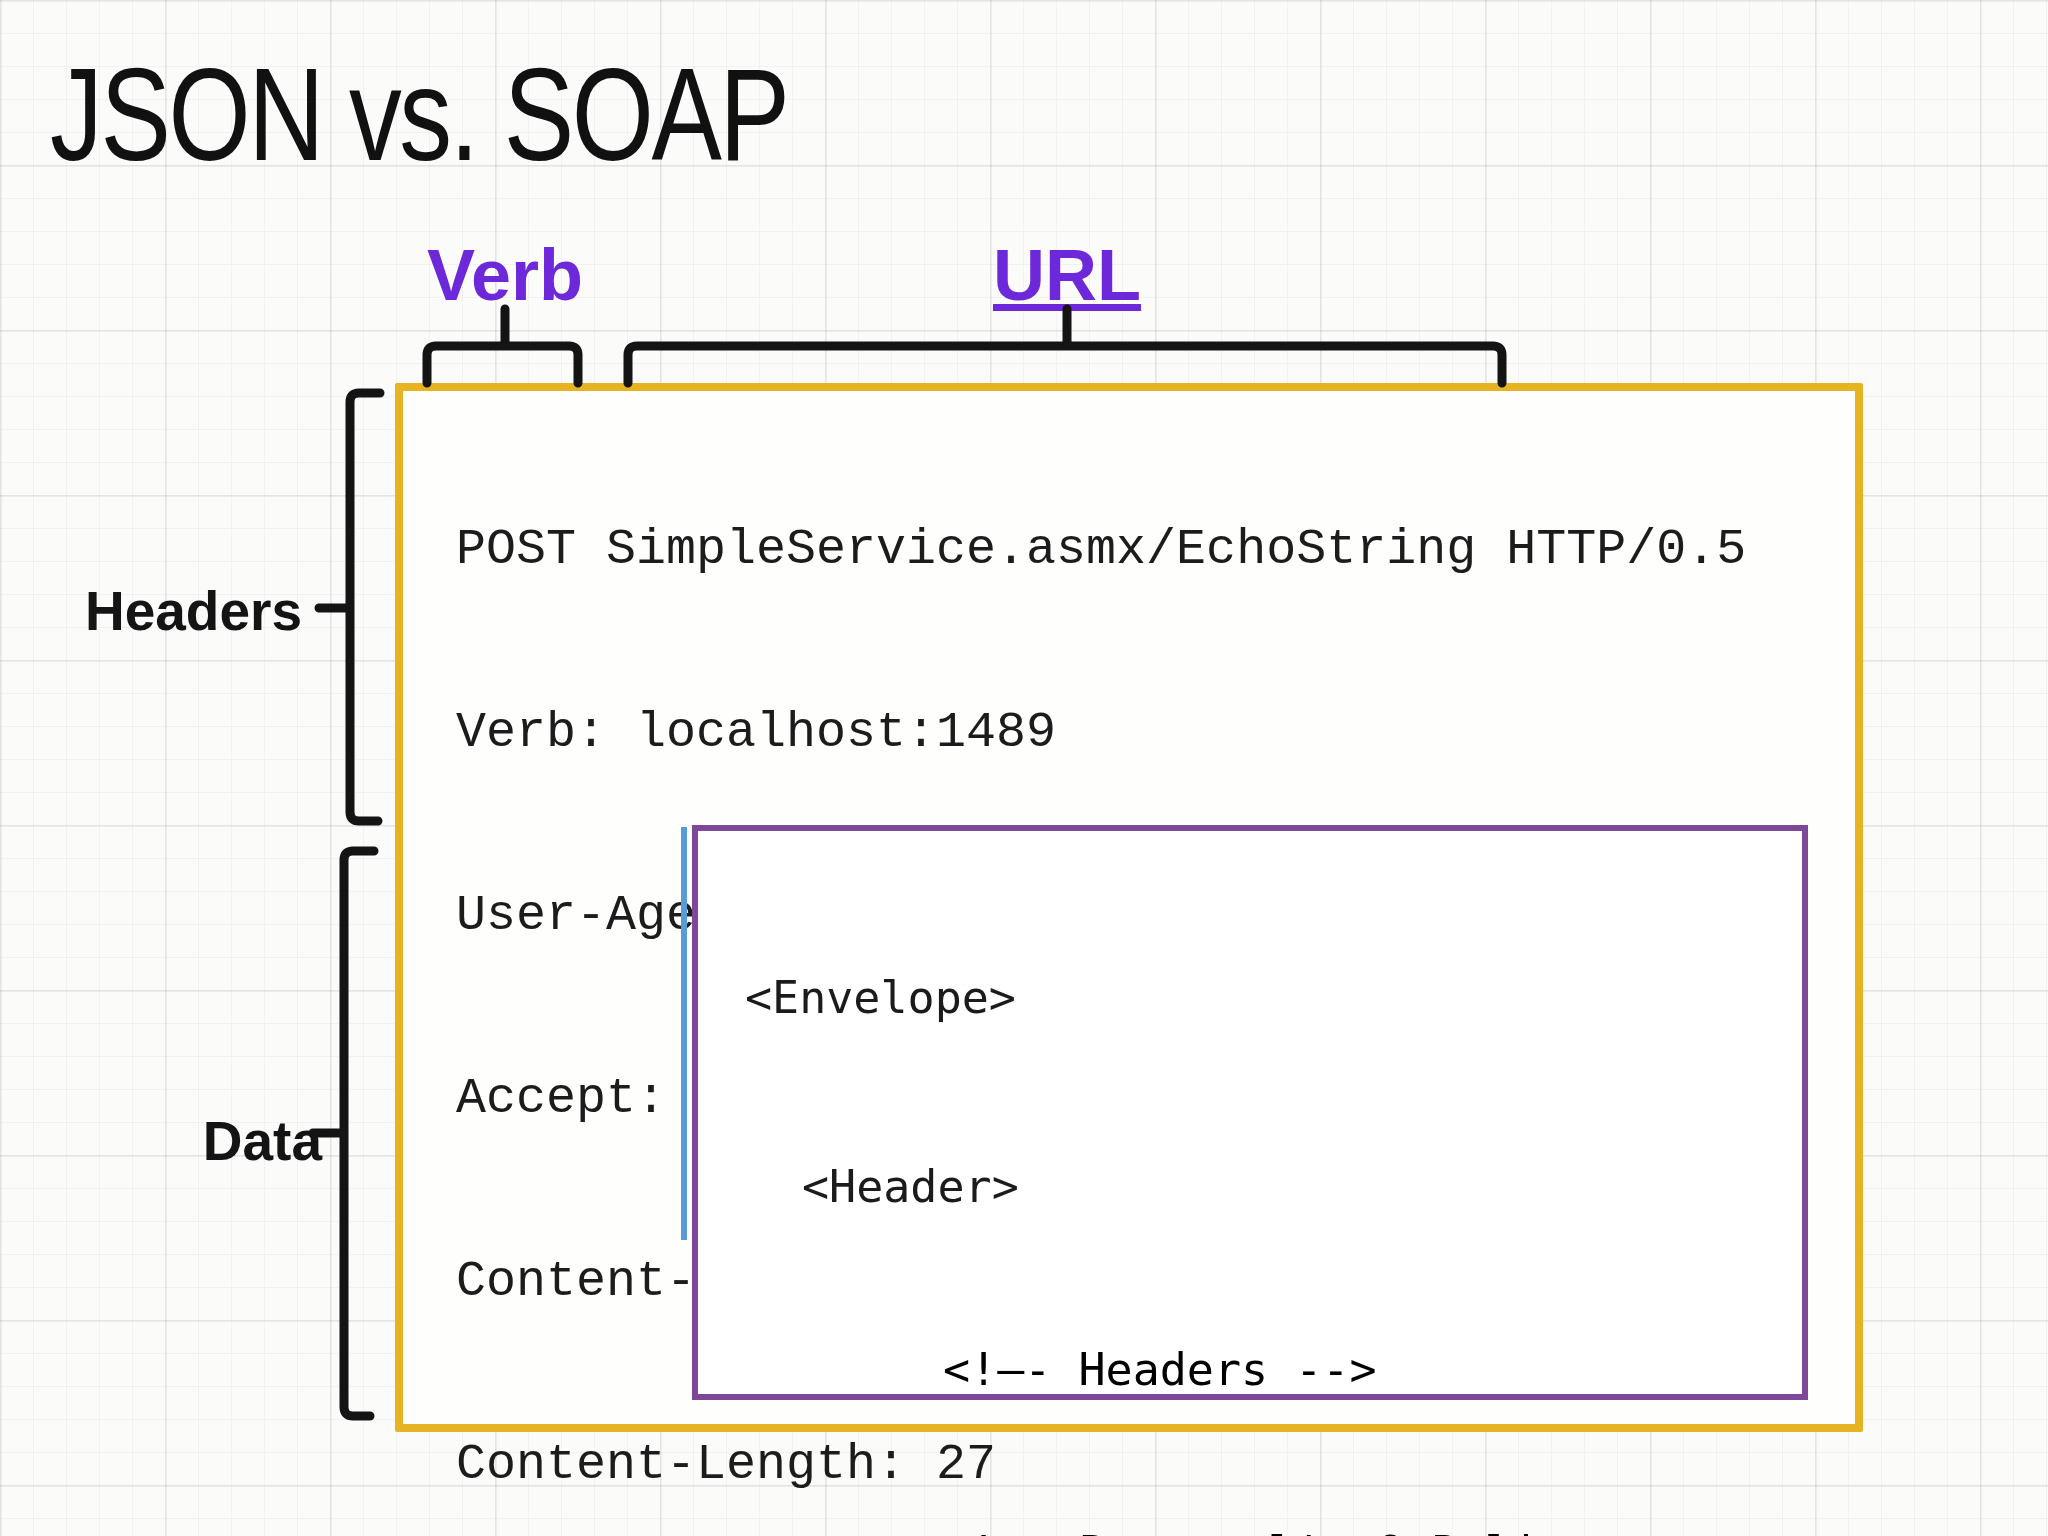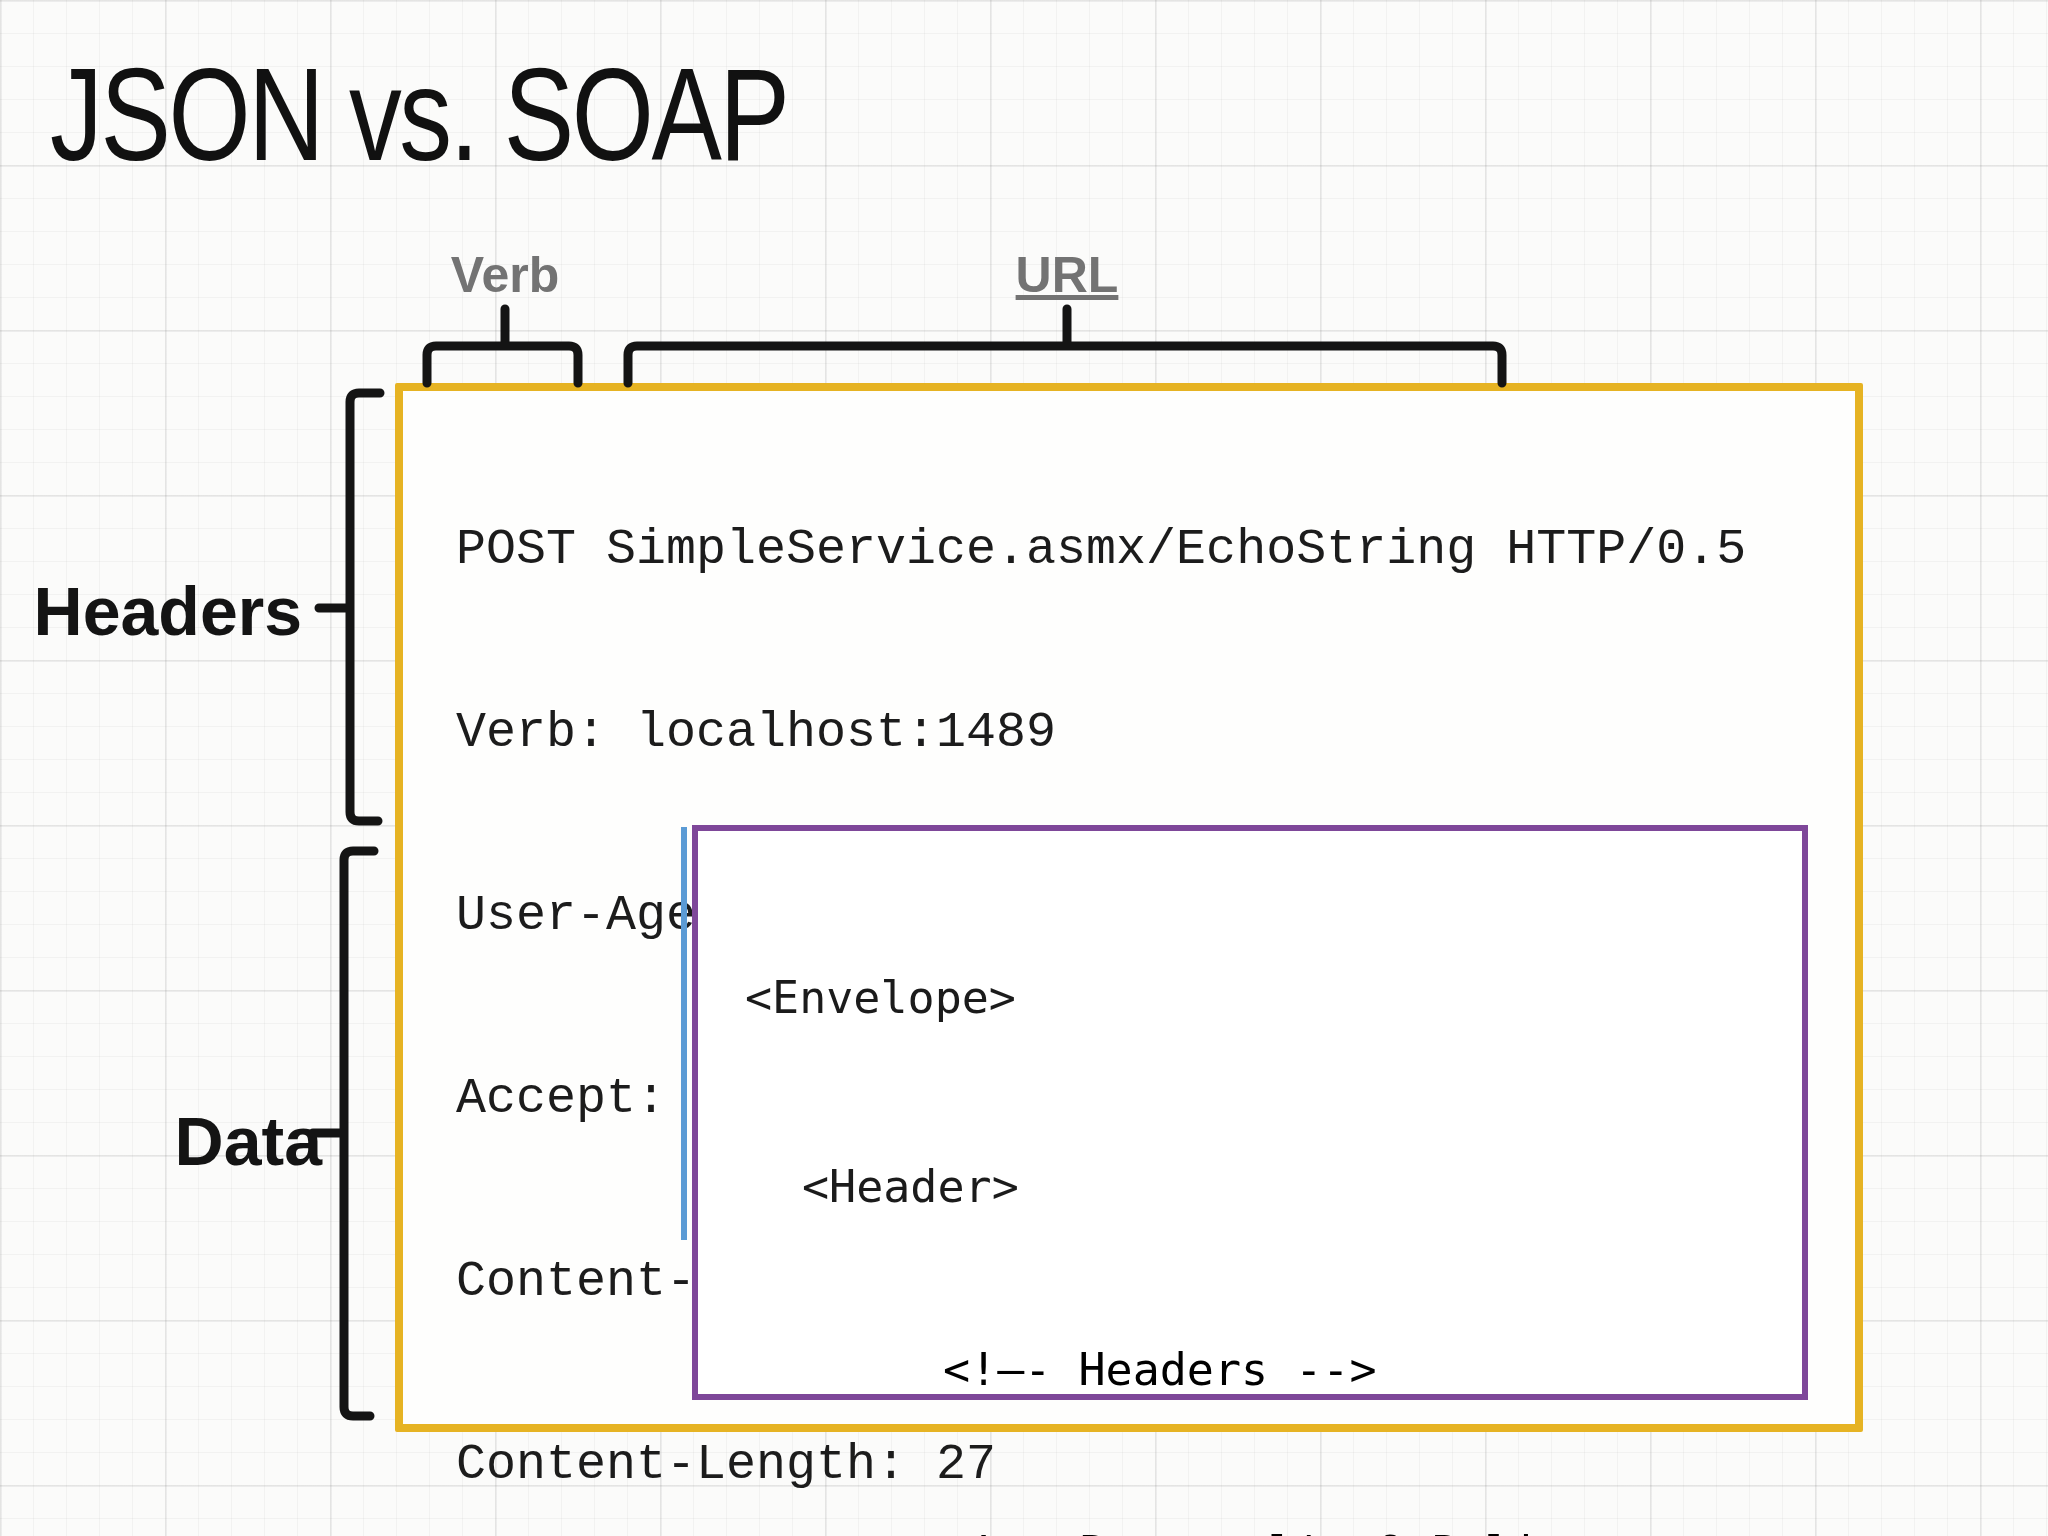--- a/index.html
+++ b/index.html
@@ -14,27 +14,27 @@
     background-size:165px 165px,165px 165px,33px 33px,33px 33px;
     font-family:"Liberation Sans", sans-serif;
   }
   .abs{position:absolute;}
   .title{
     left:50px;top:40px;
     font-size:132px;line-height:150px;font-weight:400;letter-spacing:-3px;
     color:#111;transform:scaleX(0.80);transform-origin:left top;white-space:nowrap;
   }
   .callout-label{
-    font-size:50px;font-weight:700;color:#737373;line-height:64px;
+    font-size:72px;font-weight:700;color:#6d28d9;line-height:64px;
     text-align:center;width:240px;white-space:nowrap;
   }
   .verb-label{left:385px;top:243px;}
   .url-label{left:947px;top:243px;text-decoration:underline;}
   .side-label{
-    left:0;width:302px;text-align:right;font-size:68px;font-weight:700;
+    left:0;width:302px;text-align:right;font-size:55px;font-weight:700;
     color:#141414;line-height:70px;white-space:nowrap;
   }
   .headers-label{top:576px;}
   .data-label{top:1106px;margin-left:20px;}
   .http-box{
     left:395px;top:383px;width:1452px;height:1033px;
     border:8px solid #E6B323;background:#FEFEFD;border-radius:2px;
   }
   .http-code{
     left:456px;top:397px;

